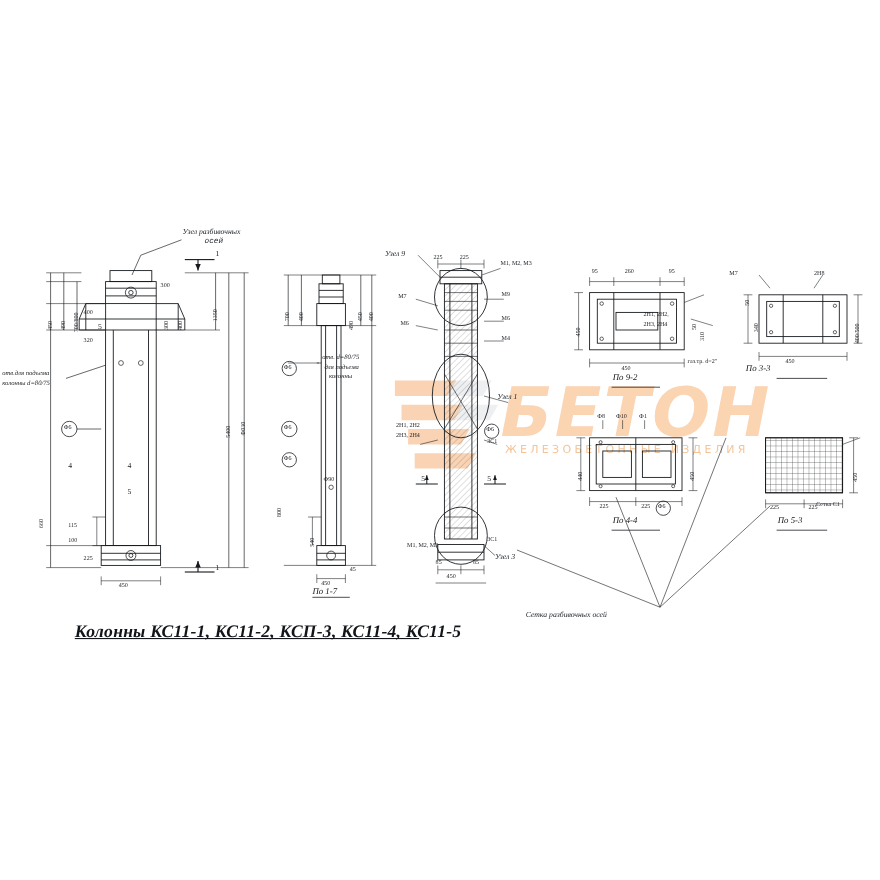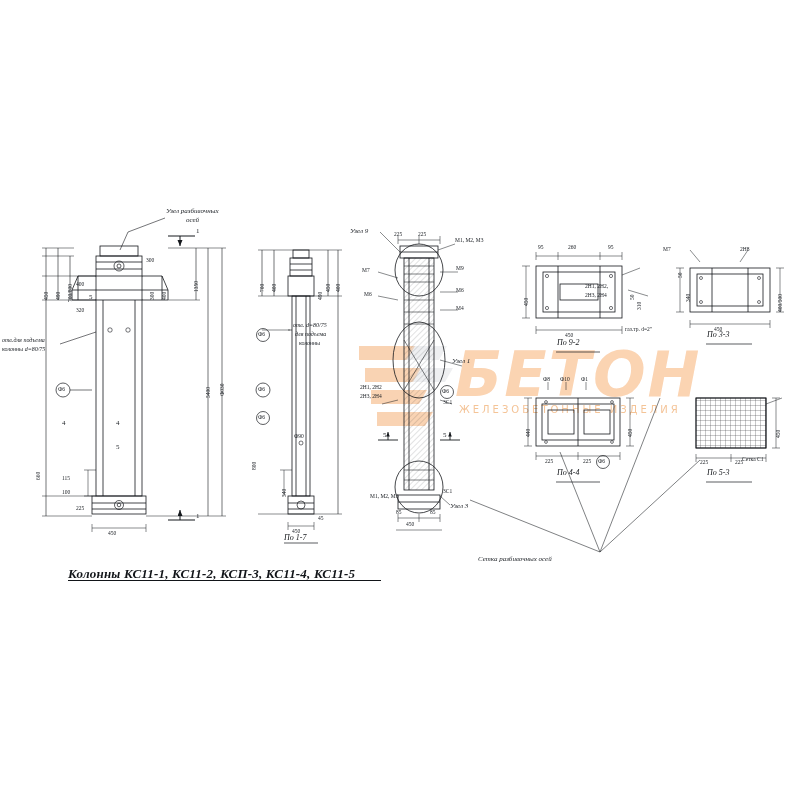--- a/index.html
+++ b/index.html
@@ -67,21 +67,21 @@
   .lbl.sm { font-size: 6px; }
   .lbl.xs { font-size: 5.5px; }
   .lbl.rot90 { transform: rotate(-90deg); transform-origin: left top; }
   .title {
     position: absolute;
     left: 68px;
     top: 566px;
     font-family: "Liberation Serif", serif;
     font-style: italic;
     font-weight: bold;
-    font-size: 13px;
+    font-size: 16px;
     letter-spacing: 0.2px;
     color: #121519;
     white-space: nowrap;
   }
   .title-underline {
     position: absolute;
     left: 68px;
     top: 580px;
     width: 313px;
     height: 1px;
@@ -409,21 +409,21 @@
         <line x1="600" y1="552" x2="700" y2="460"></line>
         <line x1="600" y1="552" x2="660" y2="398"></line>
         <line x1="600" y1="552" x2="560" y2="452"></line>
         <line x1="600" y1="552" x2="470" y2="500"></line>
       </g>
 
     </g>
   </svg>
 
   <div class="lbl it" style="left:166px; top:208px;">Узел разбивочных</div>
-  <div class="lbl it" style="left:186px; top:217px;">осей</div>
+  <div class="lbl it" style="left:186px; top:217px;font-family:Liberation Mono, monospace;">осей</div>
   <div class="lbl" style="left:196px; top:228px;">1</div>
   <div class="lbl" style="left:196px; top:513px;">1</div>
   <div class="lbl it sm" style="left:2px; top:337px;">отв.для подъема</div>
   <div class="lbl it sm" style="left:2px; top:346px;">колонны d=80/75</div>
 
   <div class="lbl xs rot90" style="left:44px; top:300px;">450</div>
   <div class="lbl xs rot90" style="left:56px; top:300px;">490</div>
   <div class="lbl xs rot90" style="left:68px; top:302px;">700/800</div>
   <div class="lbl xs" style="left:76px; top:282px;">400</div>
   <div class="lbl xs" style="left:76px; top:308px;">320</div>
@@ -499,21 +499,21 @@
   <div class="lbl xs rot90" style="left:630px; top:300px;">50</div>
   <div class="lbl xs rot90" style="left:637px; top:310px;">310</div>
   <div class="sectitle" style="left:557px; top:338px;">По 9-2</div>
 
   <div class="lbl xs" style="left:663px; top:247px;">М7</div>
   <div class="lbl xs" style="left:740px; top:247px;">2Н8</div>
   <div class="lbl xs rot90" style="left:678px; top:278px;">50</div>
   <div class="lbl xs rot90" style="left:686px; top:302px;">340</div>
   <div class="lbl xs" style="left:714px; top:327px;">450</div>
   <div class="lbl xs rot90" style="left:778px; top:312px;">400/500</div>
-  <div class="sectitle" style="left:707px; top:330px;">По 3-3</div>
+  <div class="sectitle" style="left:678px; top:330px;">По 3-3</div>
 
   <div class="lbl xs" style="left:543px; top:377px;">Ф8</div>
   <div class="lbl xs" style="left:560px; top:377px;">Ф10</div>
   <div class="lbl xs" style="left:581px; top:377px;">Ф1</div>
   <div class="lbl xs" style="left:598px; top:459px;">Ф6</div>
   <div class="lbl xs" style="left:545px; top:459px;">225</div>
   <div class="lbl xs" style="left:583px; top:459px;">225</div>
   <div class="lbl xs rot90" style="left:628px; top:437px;">450</div>
   <div class="lbl xs rot90" style="left:526px; top:437px;">440</div>
   <div class="sectitle" style="left:557px; top:468px;">По 4-4</div>

